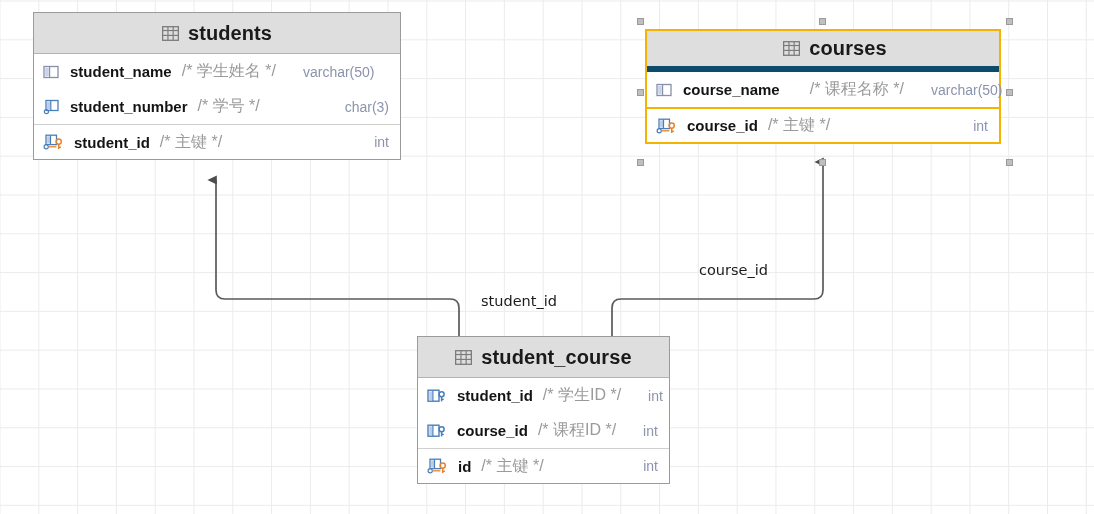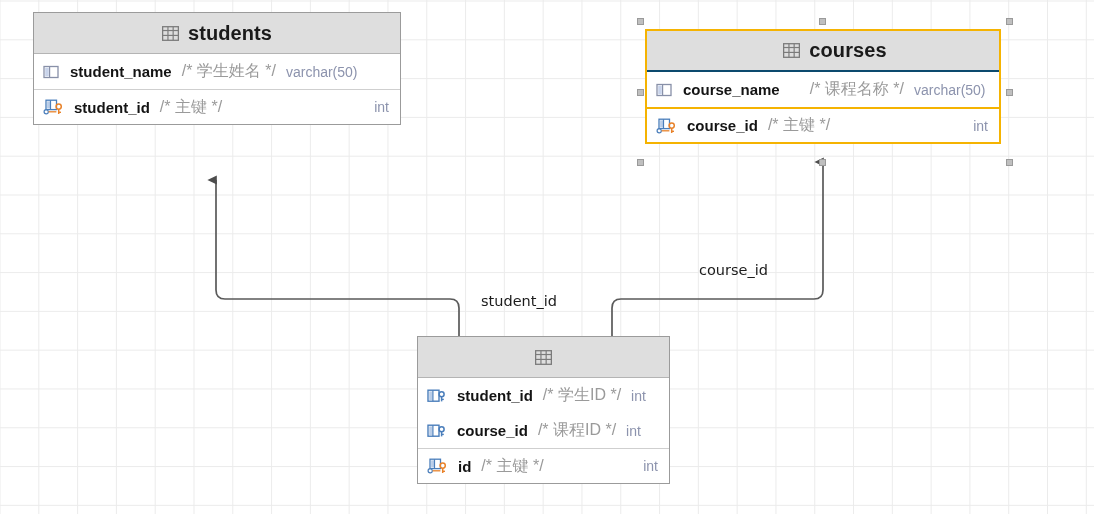--- a/index.html
+++ b/index.html
@@ -42,21 +42,21 @@
     background: #dedede;
     border-bottom: 1px solid #b4b4b4;
     height: 41px;
     display: flex;
     align-items: center;
     justify-content: center;
     gap: 9px;
     box-sizing: border-box;
   }
   .table.selected .tbl-header {
-    border-bottom: 2px solid #0c4a6e;
+    border-bottom: 6px solid #0c4a6e;
     padding-left: 24px;
   }
   .tbl-title {
     font-size: 20px;
     font-weight: bold;
     color: #1a1a1a;
     letter-spacing: 0.1px;
   }
   .row {
     height: 35px;
@@ -84,21 +84,21 @@
     color: #9a9a9a;
     white-space: nowrap;
   }
   .col-type {
     font-size: 14px;
     color: #8c93ad;
     white-space: nowrap;
     margin-left: auto;
   }
   .col-type.inline {
-    margin-left: 0;
+    margin-left: 17px;
   }
 
   .icon {
     flex: 0 0 auto;
     display: inline-flex;
     align-items: center;
     justify-content: center;
   }
 
   
@@ -160,20 +160,33 @@
           <rect x="1" y="2.5" width="14" height="11" fill="none" stroke="#8890a8" stroke-width="1.3"></rect>
           <rect x="2.2" y="3.7" width="3.6" height="8.6" fill="#c8d3ea"></rect>
           <line x1="6.6" y1="2.5" x2="6.6" y2="13.5" stroke="#8890a8" stroke-width="1.2"></line>
         </svg>
       </span>
       <span class="col-name">student_name</span>
       <span class="col-comment">/* 学生姓名 */</span>
       <span class="col-type inline">varchar(50)</span>
     </div>
 
+    <div class="row">
+      <span class="icon">
+        <svg width="17" height="16" viewBox="0 0 17 16">
+          <rect x="3" y="1.5" width="12" height="10" fill="none" stroke="#4a7ebb" stroke-width="1.3"></rect>
+          <rect x="4.1" y="2.6" width="3.1" height="7.8" fill="#b9cde8"></rect>
+          <line x1="7.8" y1="1.5" x2="7.8" y2="11.5" stroke="#4a7ebb" stroke-width="1.2"></line>
+          <circle cx="3.4" cy="12.6" r="2.1" fill="none" stroke="#4a7ebb" stroke-width="1.2"></circle>
+        </svg>
+      </span>
+      <span class="col-name">student_number</span>
+      <span class="col-comment">/* 学号 */</span>
+      <span class="col-type">char(3)</span>
+    </div>
 
     <div class="row pk-row">
       <span class="icon">
         <svg width="21" height="16" viewBox="0 0 21 16">
           <rect x="3" y="1.2" width="10.5" height="9.4" fill="none" stroke="#4a7ebb" stroke-width="1.3"></rect>
           <rect x="4.1" y="2.3" width="2.9" height="7.2" fill="#b9cde8"></rect>
           <line x1="7.5" y1="1.2" x2="7.5" y2="10.6" stroke="#4a7ebb" stroke-width="1.2"></line>
           <circle cx="3.2" cy="12.8" r="2.1" fill="none" stroke="#4a7ebb" stroke-width="1.2"></circle>
           <circle cx="15.7" cy="7.6" r="2.6" fill="none" stroke="#e8822a" stroke-width="1.5"></circle>
           <line x1="15.7" y1="10.2" x2="15.7" y2="15" stroke="#e8822a" stroke-width="1.5"></line>
@@ -246,20 +259,21 @@
     <div class="tbl-header">
       <span class="icon">
         <svg width="17" height="17" viewBox="0 0 16 16">
           <rect x="0.6" y="1.6" width="14.8" height="12.8" fill="none" stroke="#7b7b7b" stroke-width="1.2"></rect>
           <line x1="0.6" y1="5.2" x2="15.4" y2="5.2" stroke="#7b7b7b" stroke-width="1.1"></line>
           <line x1="5.6" y1="1.6" x2="5.6" y2="14.4" stroke="#7b7b7b" stroke-width="1.1"></line>
           <line x1="10.5" y1="1.6" x2="10.5" y2="14.4" stroke="#7b7b7b" stroke-width="1.1"></line>
           <line x1="0.6" y1="9.8" x2="15.4" y2="9.8" stroke="#7b7b7b" stroke-width="1.1"></line>
         </svg>
       </span>
+      <span class="tbl-title">student_course</span>
     </div>
 
     <div class="row">
       <span class="icon">
         <svg width="20" height="16" viewBox="0 0 20 16">
           <rect x="1" y="2.2" width="11" height="11" fill="none" stroke="#4a7ebb" stroke-width="1.4"></rect>
           <rect x="2.2" y="3.4" width="3.1" height="8.6" fill="#b9cde8"></rect>
           <line x1="5.9" y1="2.2" x2="5.9" y2="13.2" stroke="#4a7ebb" stroke-width="1.2"></line>
           <circle cx="14.6" cy="6.2" r="2.5" fill="none" stroke="#4a7ebb" stroke-width="1.5"></circle>
           <line x1="14.6" y1="8.7" x2="14.6" y2="13.4" stroke="#4a7ebb" stroke-width="1.5"></line>

